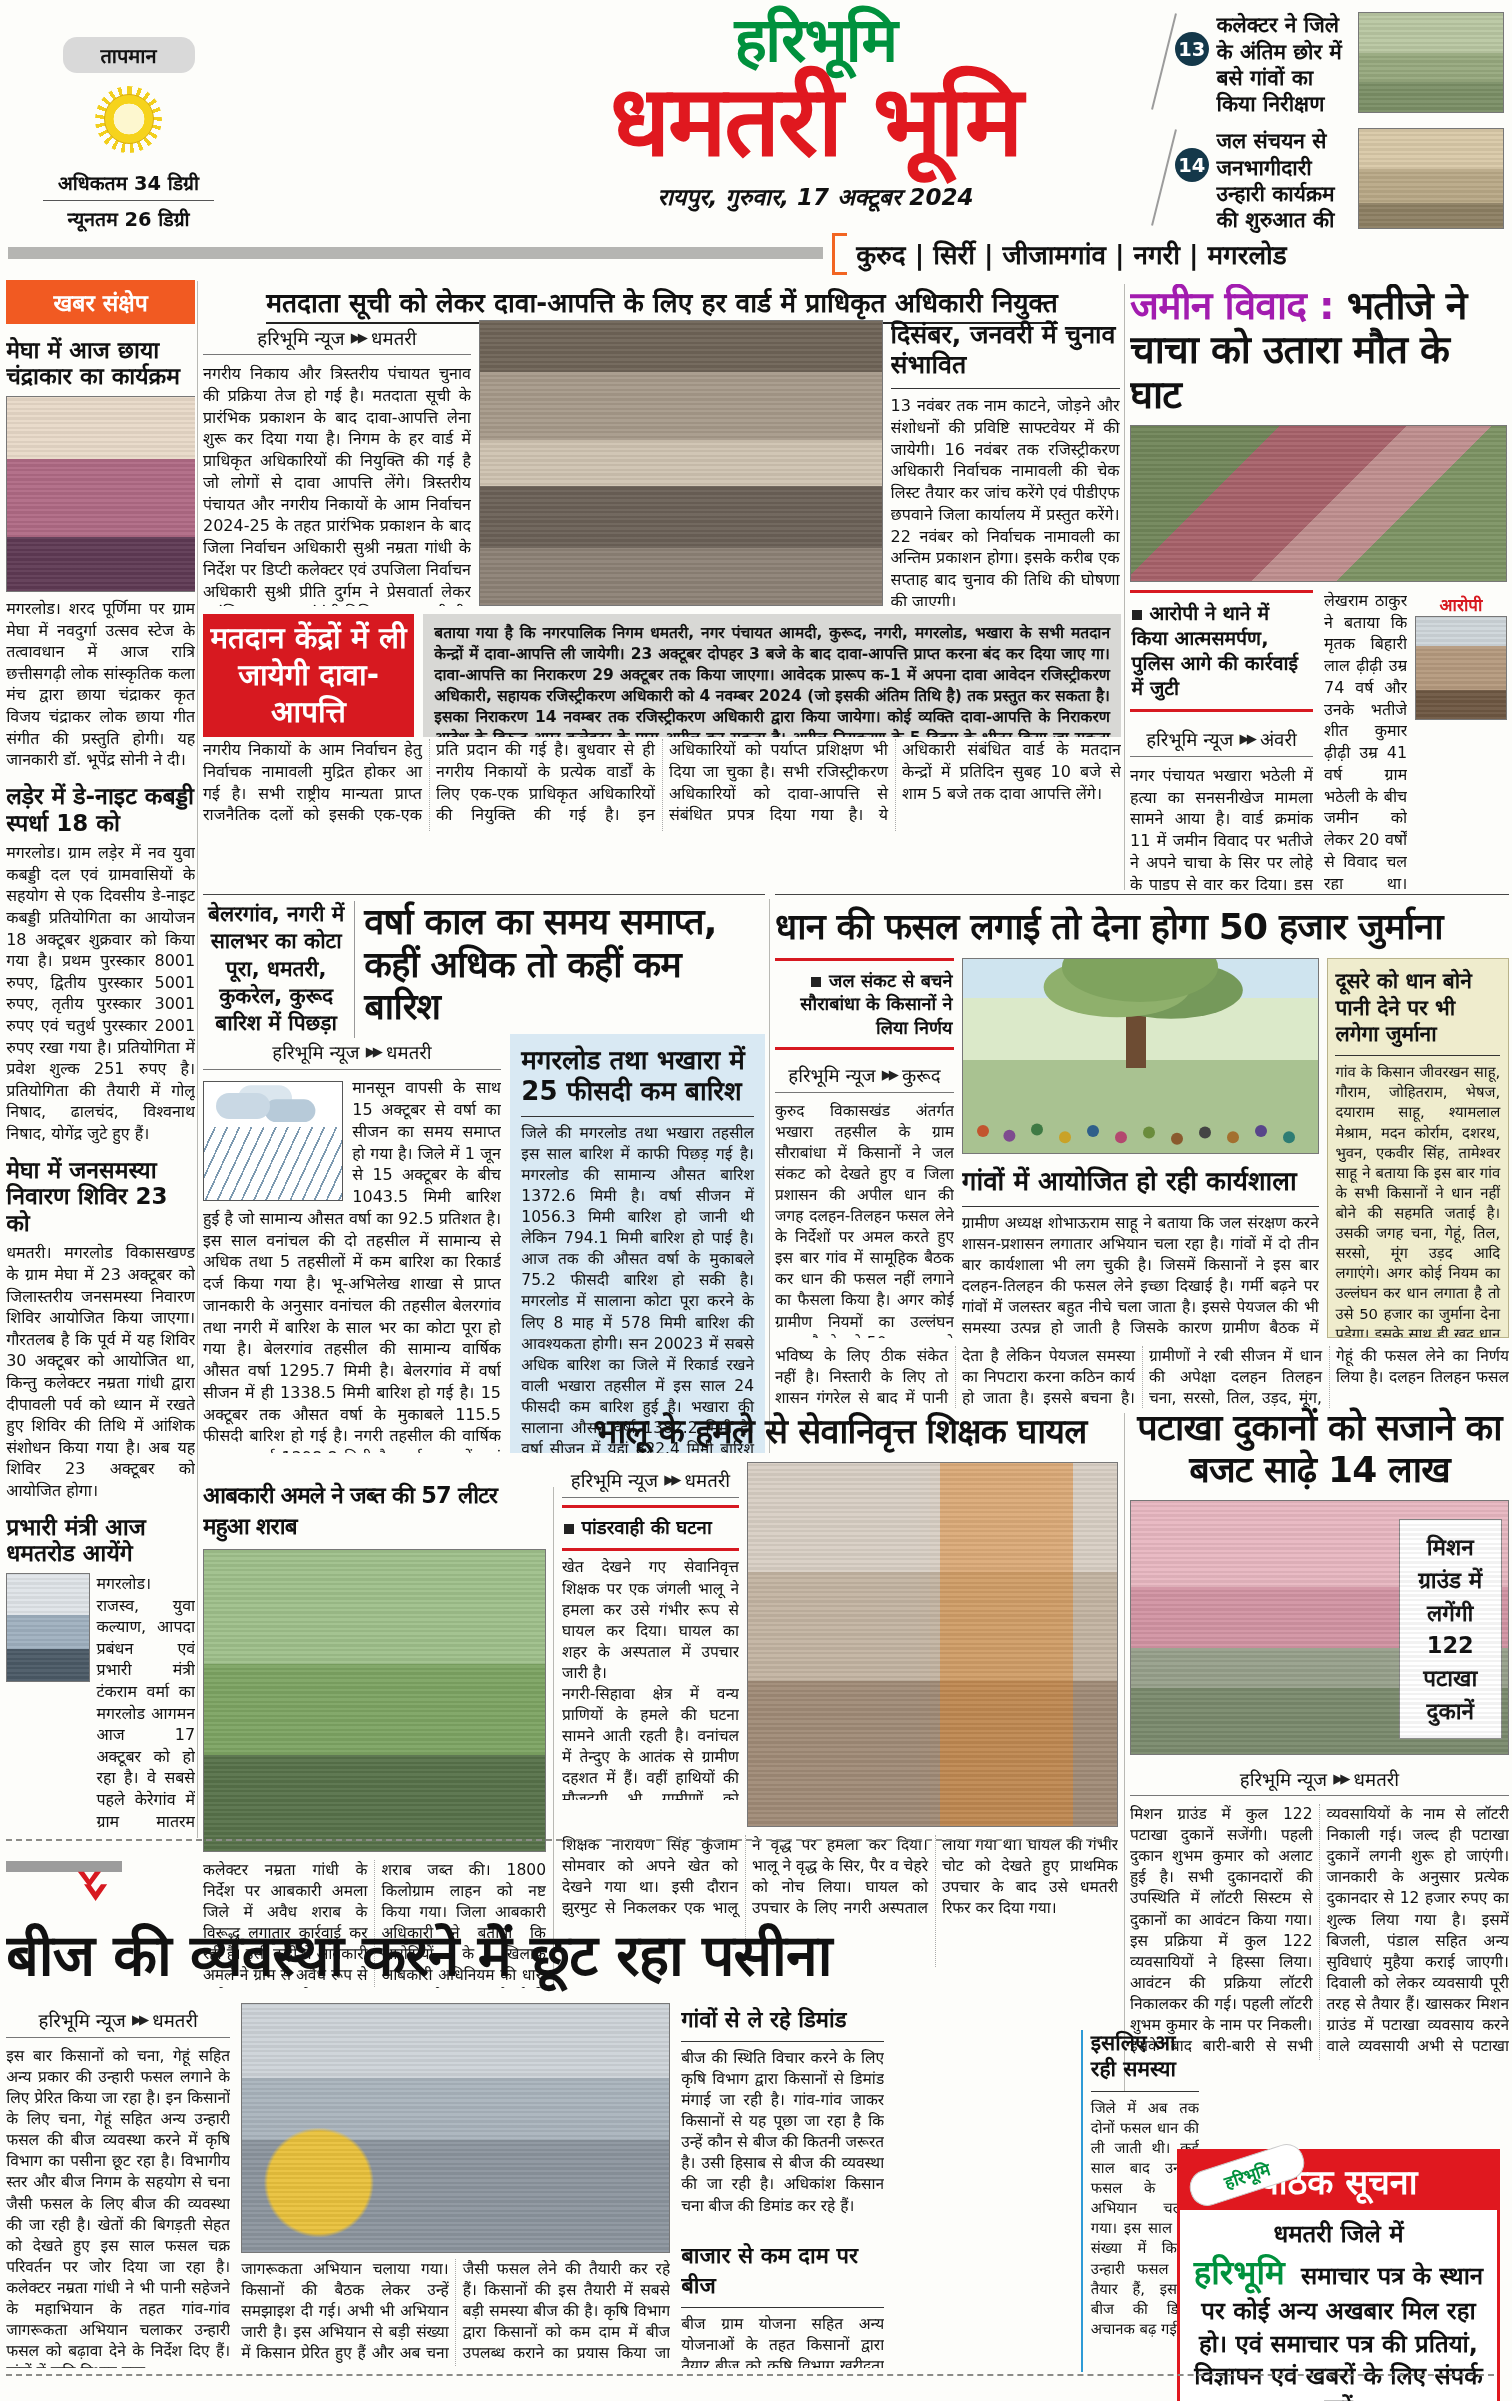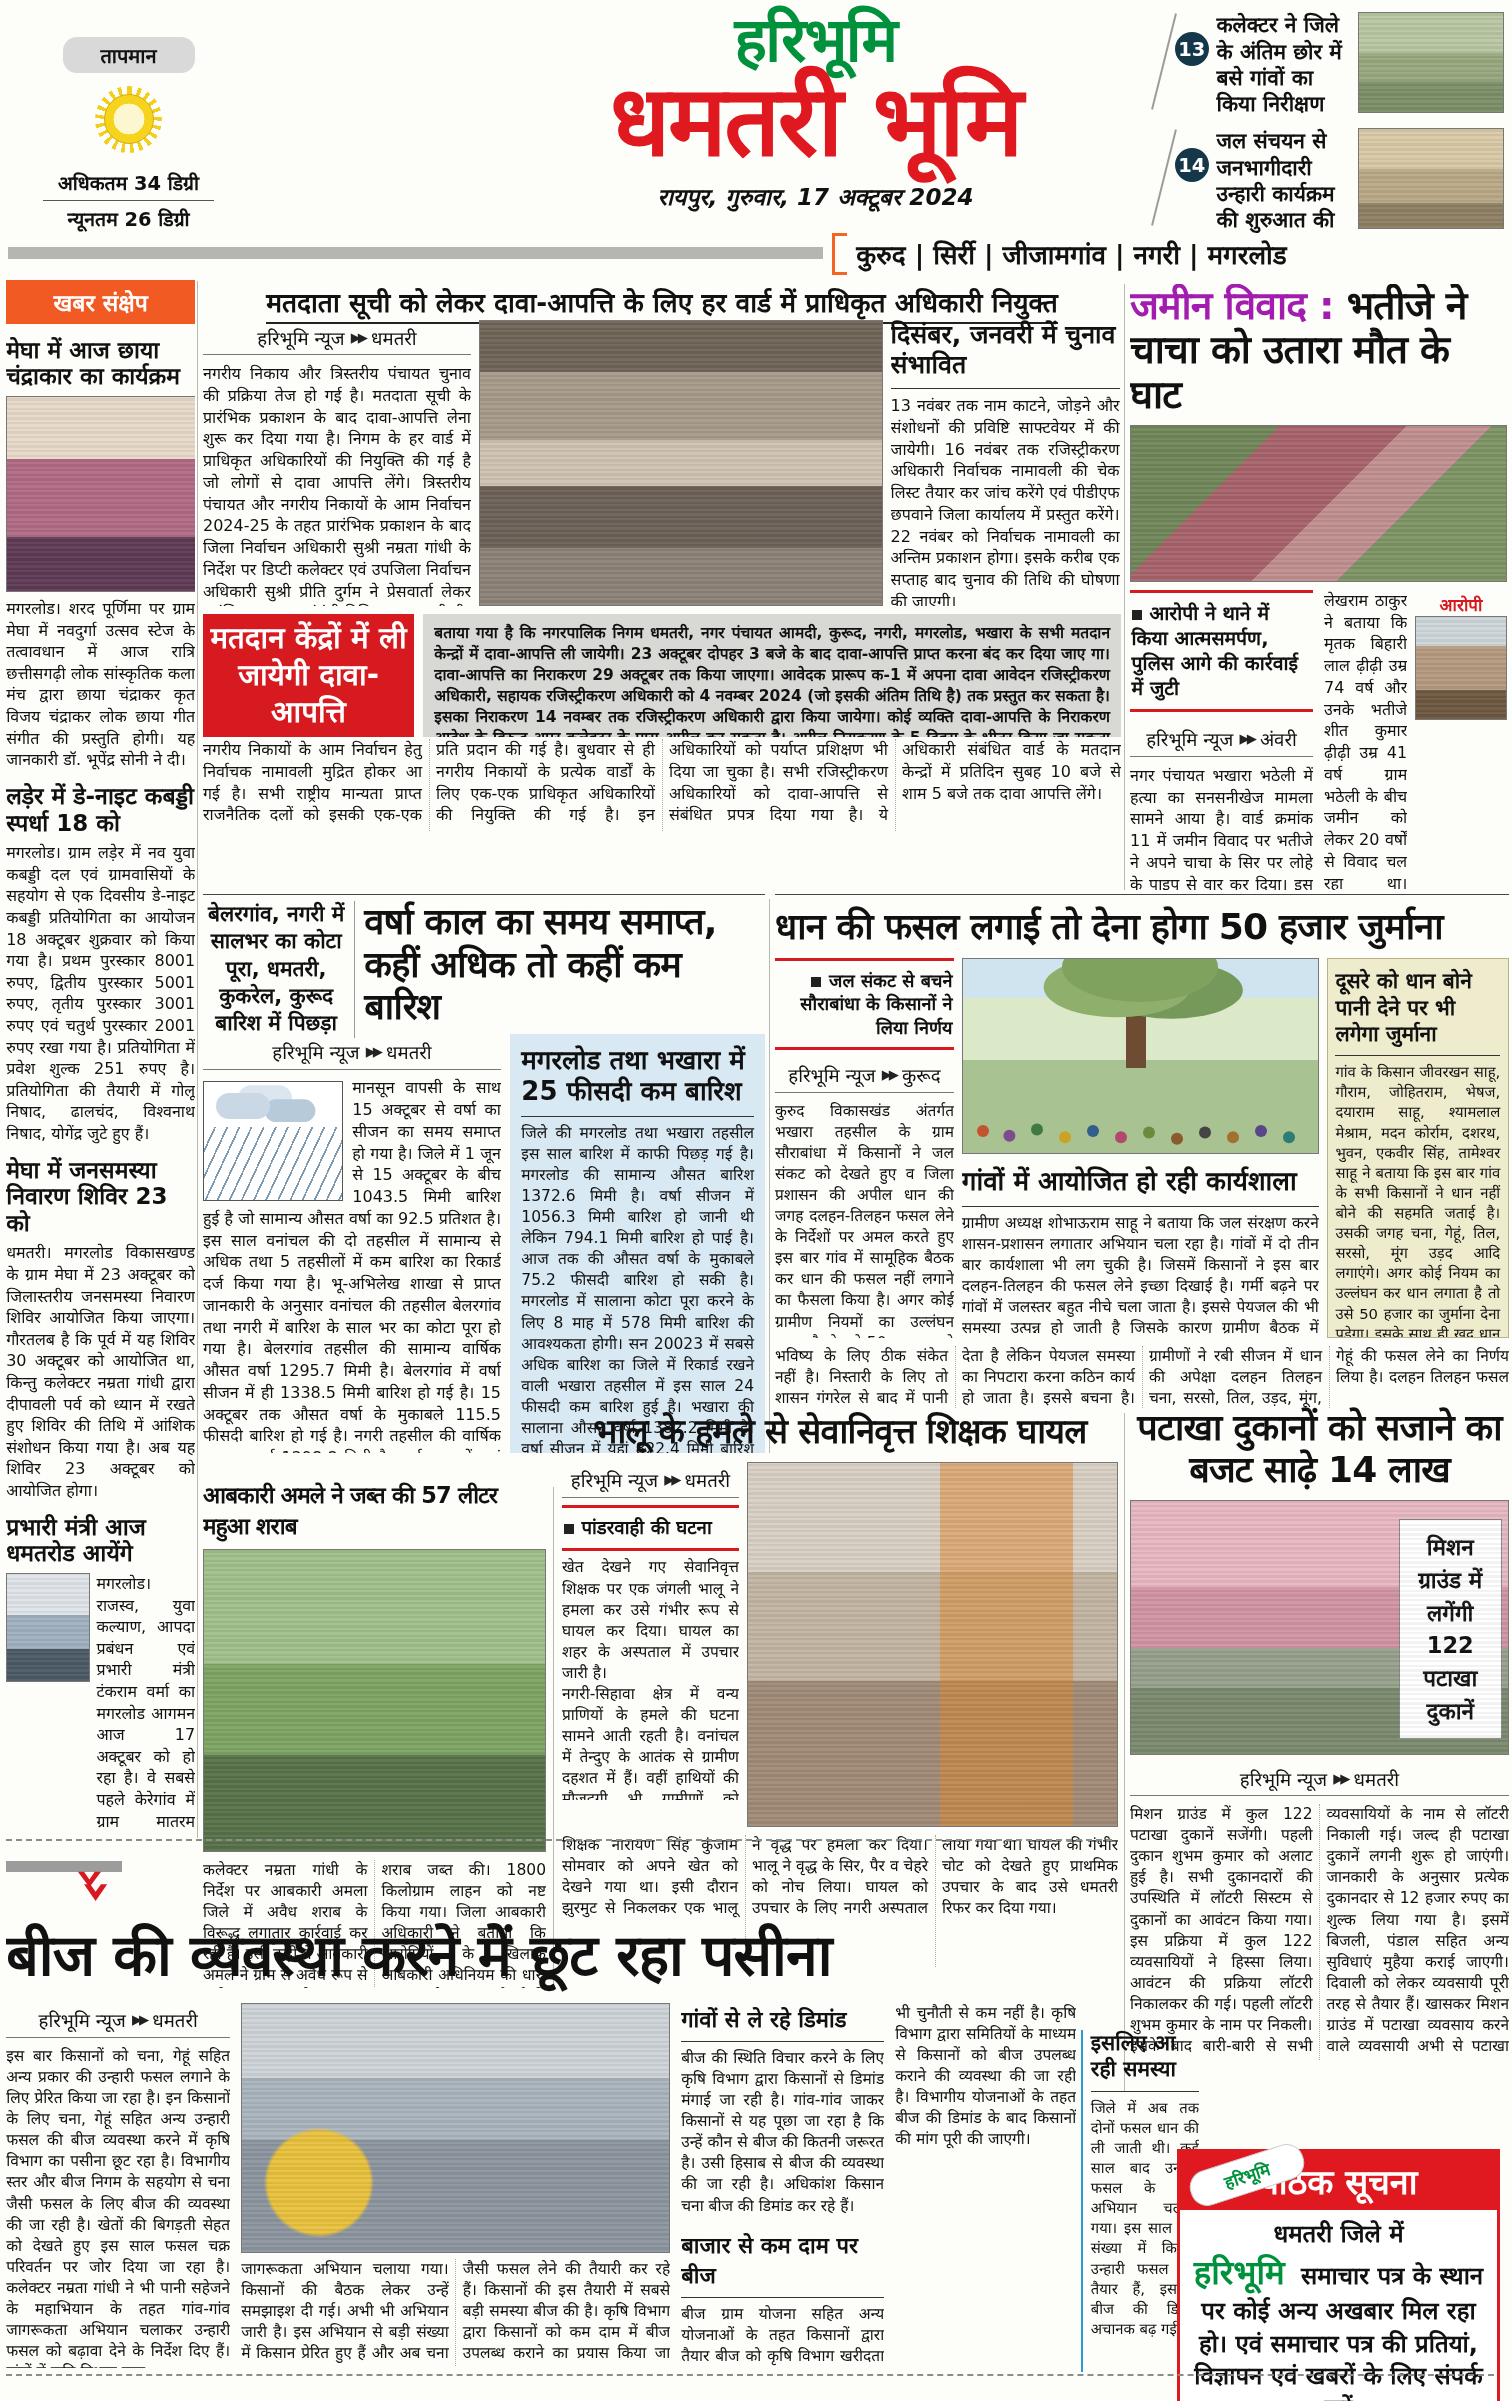--- a/index.html
+++ b/index.html
@@ -335,24 +335,23 @@
         </div>
         <div class="jtext" style="font-size:15.5px;">इस बार किसानों को चना, गेहूं सहित अन्य प्रकार की उन्हारी फसल लगाने के लिए प्रेरित किया जा रहा है। इन किसानों के लिए चना, गेहूं सहित अन्य उन्हारी फसल की बीज व्यवस्था करने में कृषि विभाग का पसीना छूट रहा है। विभागीय स्तर और बीज निगम के सहयोग से चना जैसी फसल के लिए बीज की व्यवस्था की जा रही है। खेतों की बिगड़ती सेहत को देखते हुए इस साल फसल चक्र परिवर्तन पर जोर दिया जा रहा है। कलेक्टर नम्रता गांधी ने भी पानी सहेजने के महाभियान के तहत गांव-गांव जागरूकता अभियान चलाकर उन्हारी फसल को बढ़ावा देने के निर्देश दिए हैं। गांवों में कृषि विभाग द्वारा</div>
       </div>
       <div class="clip">
         <div class="photo ph-seed" style="height:248px;"></div>
         <div class="cols2 jtext clip" style="height:107px;margin-top:6.2px;font-size:15.5px;">जागरूकता अभियान चलाया गया। किसानों की बैठक लेकर उन्हें समझाइश दी गई। अभी भी अभियान जारी है। इस अभियान से बड़ी संख्या में किसान प्रेरित हुए हैं और अब चना जैसी फसल लेने की तैयारी कर रहे हैं। किसानों की इस तैयारी में सबसे बड़ी समस्या बीज की है। कृषि विभाग द्वारा किसानों को कम दाम में बीज उपलब्ध कराने का प्रयास किया जा रहा है लेकिन इतनी बड़ी मात्रा में बीज की व्यवस्था करना कृषि विभाग के लिए</div>
       </div>
       <div class="clip">
         <div class="box-title" style="font-size:22px;">गांवों से ले रहे डिमांड</div>
         <div class="jtext" style="font-size:15.5px;">बीज की स्थिति विचार करने के लिए कृषि विभाग द्वारा किसानों से डिमांड मंगाई जा रही है। गांव-गांव जाकर किसानों से यह पूछा जा रहा है कि उन्हें कौन से बीज की कितनी जरूरत है। उसी हिसाब से बीज की व्यवस्था की जा रही है। अधिकांश किसान चना बीज की डिमांड कर रहे हैं।</div>
-        <div class="box-title" style="font-size:22px;margin-top:12px;">बाजार से कम दाम पर बीज</div>
+        <div class="box-title" style="font-size:22px;margin-top:22px;">बाजार से कम दाम पर बीज</div>
         <div class="jtext" style="font-size:15.5px;">बीज ग्राम योजना सहित अन्य योजनाओं के तहत किसानों द्वारा तैयार बीज को कृषि विभाग खरीदता है। सोसायटियों में चना बीज 8665-9085 रुपए प्रति क्विंटल की दर पर किसानों को दिया जा रहा है। बाजार में चना बीज 5500 रुपए व धान बीज 7000 रुपए प्रति क्विंटल तक बिक रहा है।</div>
       </div>
-      <div class="jtext clip" style="font-size:15.5px;">भी चुनौती से कम नहीं है। कृषि विभाग द्वारा समितियों के माध्यम से किसानों को बीज उपलब्ध कराने की व्यवस्था की जा रही है। विभागीय योजनाओं के तहत बीज की डिमांड के बाद किसानों की मांग पूरी की जाएगी।</div>
     </div>
   </div>
 
   <div class="abs clip" style="left:1081px;top:2030px;width:118px;height:342px;border-left:2.3px solid #2e9bd6;padding-left:7.8px;box-sizing:border-box;">
     <div class="box-title" style="font-size:21px;line-height:1.25;">इसलिए आ रही समस्या</div>
     <div class="jtext" style="font-size:14.8px;">जिले में अब तक दोनों फसल धान की ली जाती थी। कई साल बाद उन्हारी फसल के लिए अभियान चलाया गया। इस साल बड़ी संख्या में किसान उन्हारी फसल लेने तैयार हैं, इसलिए बीज की डिमांड अचानक बढ़ गई है।</div>
   </div>
 
   <div class="abs notice" style="left:1177px;top:2149px;width:317px;">
     <div class="notice-head">

